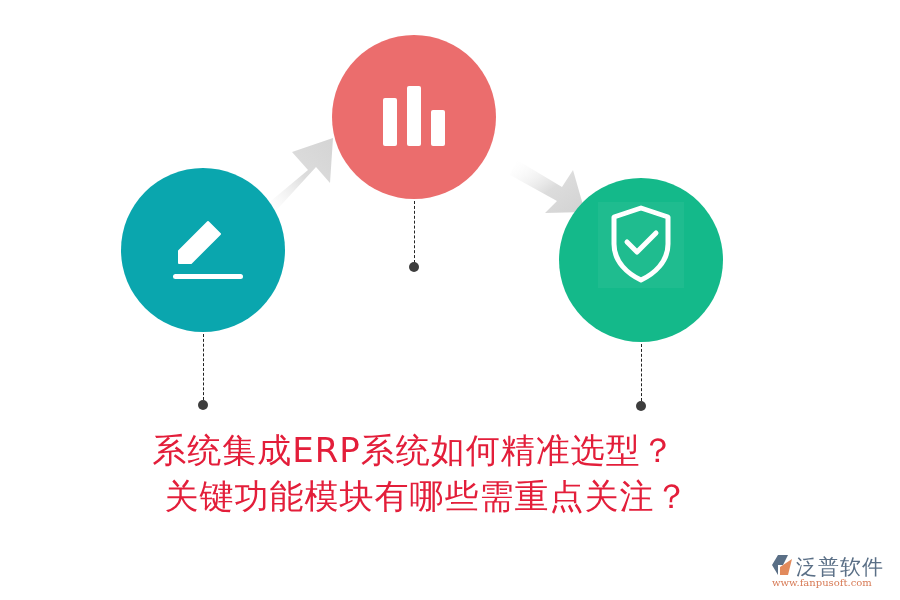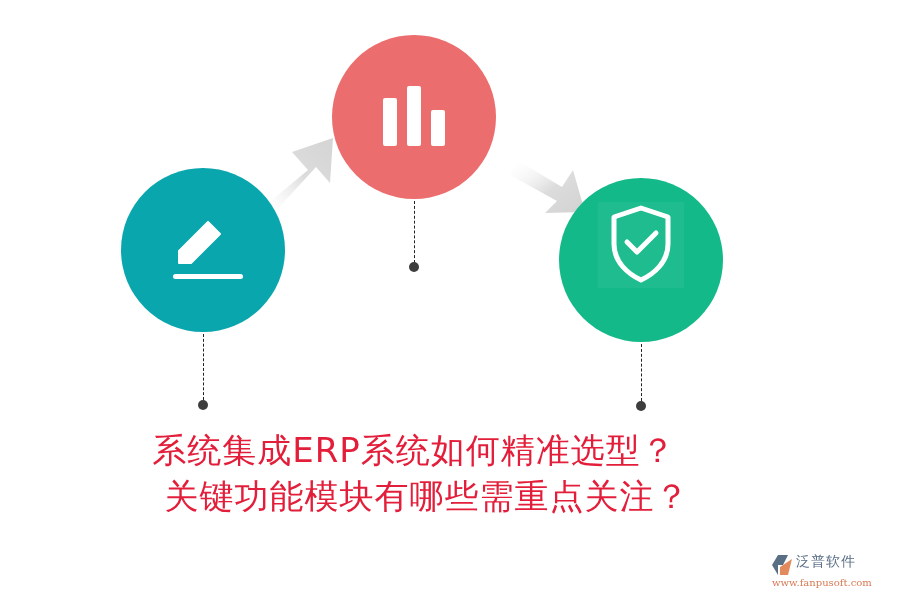--- a/index.html
+++ b/index.html
@@ -3,21 +3,21 @@
 <meta charset="utf-8">
 <style>
   html, body { margin:0; padding:0; }
   body { width:900px; height:600px; background:#ffffff; position:relative; overflow:hidden; font-family:"DejaVu Sans", sans-serif; }
   .abs { position:absolute; }
   .circle { position:absolute; border-radius:50%; display:flex; align-items:center; justify-content:center; }
   .vline { position:absolute; width:0; border-left:1px dashed #222; }
   .dot { position:absolute; width:10px; height:10px; border-radius:50%; background:#3d3d3d; }
   .title { position:absolute; left:0; width:828px; text-align:center; color:#e31e3a; font-size:34px; line-height:44px; letter-spacing:1px; font-family:"DejaVu Sans", sans-serif; }
   .logo { position:absolute; left:770px; top:553px; width:125px; height:40px; }
-  .logo-name { position:absolute; left:26px; top:0; font-size:14px; color:#5a6f86; letter-spacing:1px; font-family:"DejaVu Sans", sans-serif; }
+  .logo-name { position:absolute; left:26px; top:0; font-size:21px; color:#5a6f86; letter-spacing:1px; font-family:"DejaVu Sans", sans-serif; }
   .logo-url { position:absolute; left:2px; top:24px; font-size:10px; color:#d77a55; font-family:"DejaVu Serif", serif; }
 </style>
 </head>
 <body>
 
 <svg class="abs" style="left:250px;top:125px;" width="100" height="95" viewBox="0 0 100 95">
   <defs>
     <linearGradient id="g1" x1="0" y1="1" x2="1" y2="0">
       <stop offset="0" stop-color="#ffffff" stop-opacity="0"></stop>
       <stop offset="0.55" stop-color="#dcdcdc"></stop>

